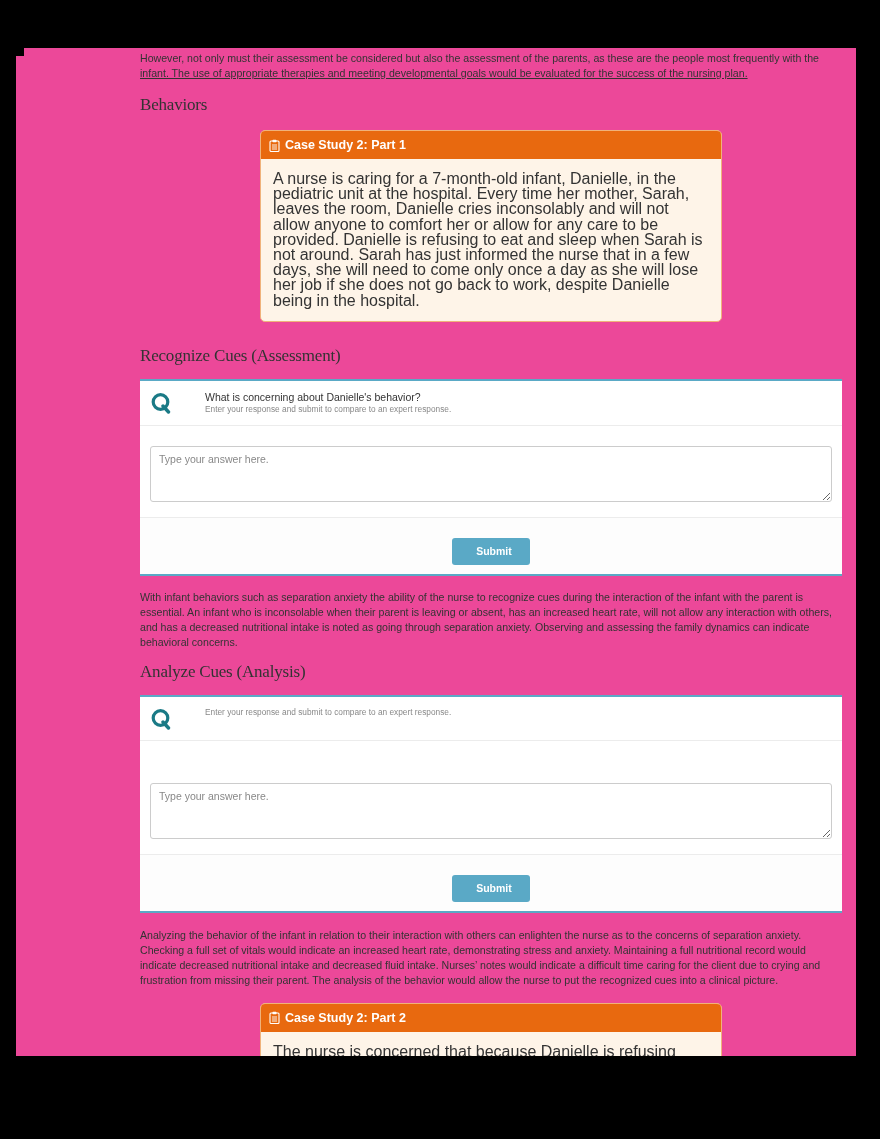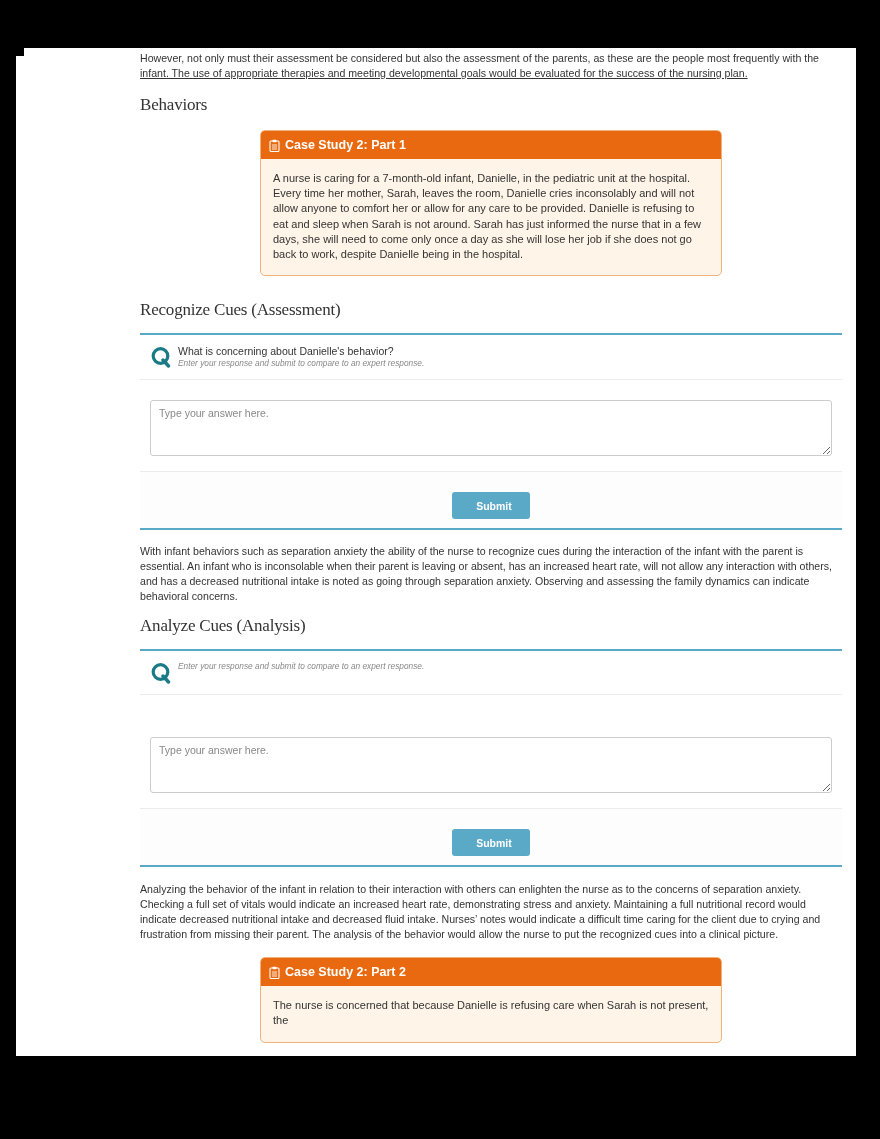--- a/index.html
+++ b/index.html
@@ -2,45 +2,45 @@
 <html><head>
 <meta charset="utf-8">
 <style>
   html, body { margin: 0; padding: 0; }
   body {
     width: 880px; height: 1139px; background: #000; position: relative; overflow: hidden;
     font-family: "Liberation Sans", "DejaVu Sans", sans-serif; color: #333;
   }
   .page {
     position: absolute; left: 16px; top: 48px; width: 840px; height: 1008px;
-    background: #ffffff; overflow: hidden;
+    background: #ec4899; overflow: hidden;
   }
   .notch { position: absolute; left: 16px; top: 48px; width: 8px; height: 8px; background: #000; z-index: 5; }
   .content { position: absolute; left: 124px; top: 0; width: 702px; }
   .para { font-size: 10.6px; line-height: 15px; margin: 0; color: #333; }
   .para.top { margin-top: 3px; }
   h2 {
     font-family: Liberation Serif, serif; font-weight: 300; font-size: 17px;
     color: #333; margin: 0; letter-spacing: -0.2px;
   }
   .case {
     width: 460px; margin-left: 120px; border: 1px solid #f0b27a; border-radius: 5px;
     background: #fef4e8; overflow: hidden;
   }
   .case-head {
     background: #e8690f; color: #fff; height: 28px; display: flex; align-items: center;
     padding-left: 8px; font-size: 12.5px; font-weight: bold;
   }
   .case-head svg { margin-right: 5px; }
-  .case-body { padding: 12px 12px 13px 12px; font-size: 11px; line-height: 15.2px; color: #333; }
+  .case-body { padding: 12px 12px 13px 12px; font-size: 16px; line-height: 15.2px; color: #333; }
   .qblock { border-top: 2px solid #5aa9c6; border-bottom: 2px solid #5aa9c6; background: #fcfcfc; width: 702px; }
-  .qhead { display: flex; align-items: flex-start; padding: 10px 10px 10px 10px; background: #fff; border-bottom: 1px solid #ececec; }
+  .qhead { display: flex; align-items: flex-start; padding: 10px 10px 10px 10px; background: #fff; border-bottom: 1px solid #ececec; gap: 27px; }
   .qicon { width: 22px; height: 22px; margin-right: 6px; margin-top: 1px; }
   .qtext { font-size: 10.5px; color: #333; line-height: 13px; }
-  .qsub { font-size: 8.3px; font-style: italic; color: #888; line-height: 11px; }
+  .qsub { font-size: 8.3px; color: #888; line-height: 11px; }
   .answer-area { background: #fff; border-bottom: 1px solid #ececec; }
   textarea {
     display: block; box-sizing: border-box; width: 682px; height: 56px; margin: 0 10px;
     border: 1px solid #ccc; border-radius: 3px; resize: vertical; background: #fff;
     font-family: "Liberation Sans", sans-serif; font-size: 10.5px; padding: 6px 8px; color: #333;
   }
   textarea::placeholder { color: #888; }
   .submit-row { display: flex; justify-content: center; padding: 20px 0 9px 0; background: #fdfdfd; }
   .submit {
     width: 78px; height: 27px; border: none; border-radius: 3px; background: #5aa9c6;

